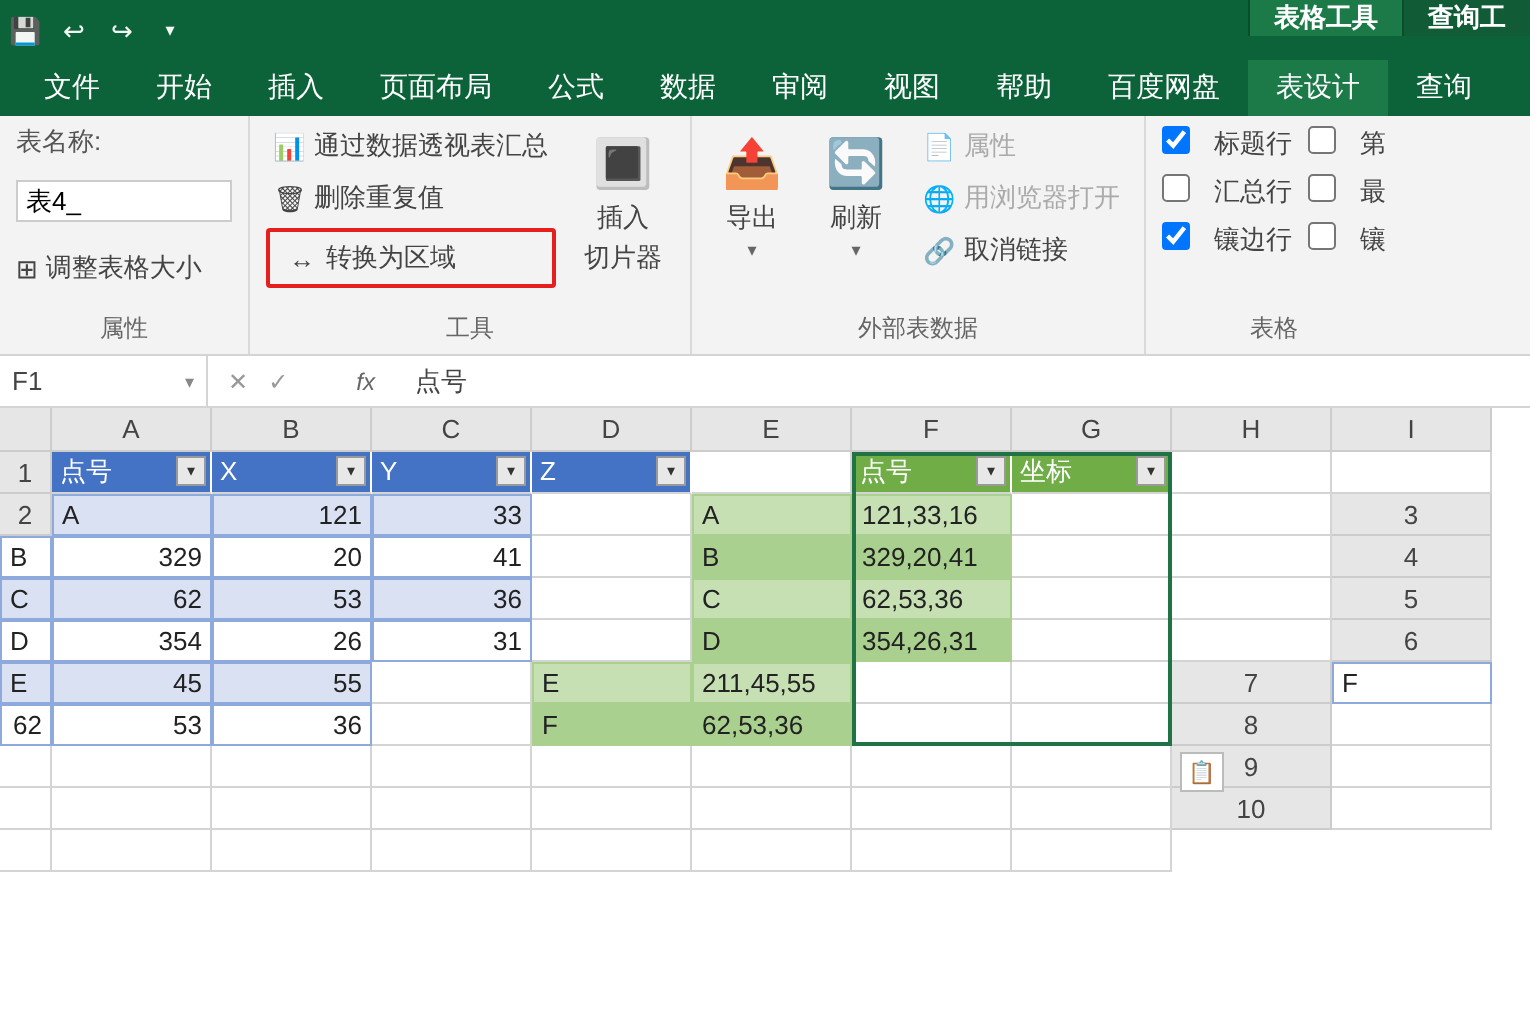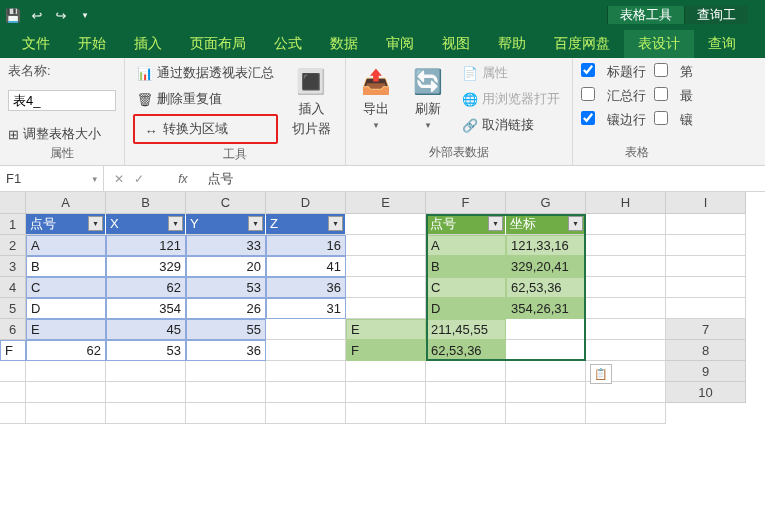--- a/index.html
+++ b/index.html
@@ -1,29 +1,29 @@
 <!DOCTYPE html>
 <html><head>
 <meta charset="utf-8">
 <style>
 * { margin: 0; padding: 0; box-sizing: border-box; font-family: "Microsoft YaHei", "Segoe UI", sans-serif; }
 body { background: #fff; width: 765px; height: 515px; overflow: hidden; font-size: 12px; }
 
 .titlebar { background: #0c6339; height: 30px; display: flex; align-items: center; padding: 0 4px; color: #fff; position: relative; }
 .titlebar .qat { display: flex; gap: 6px; align-items: center; }
 .titlebar .qat span { width: 18px; height: 18px; display: flex; align-items: center; justify-content: center; font-size: 13px; opacity: 0.95; cursor: pointer; }
-.titlebar .ctx-tabs { position: absolute; right: 17px; top: 0; display: flex; height: 30px; align-items: center; }
+.titlebar .ctx-tabs { position: absolute; right: 0; top: 0; display: flex; height: 30px; align-items: flex-start; font-weight: bold; }
 .titlebar .ctx-tabs .ctx { padding: 0 12px; display: flex; align-items: center; font-size: 13px; background: #115c36; border-left: 1px solid #0a4d2b; }
 .titlebar .ctx-tabs .ctx.active { background: #1b7a48; }
 
 .tabs { background: #0c6339; height: 28px; display: flex; padding: 0 8px; gap: 0; }
-.tabs .tab { color: #bef264; padding: 0 14px; display: flex; align-items: center; font-size: 14px; cursor: pointer; }
+.tabs .tab { color: #ffffff; padding: 0 14px; display: flex; align-items: center; font-size: 14px; cursor: pointer; }
 .tabs .tab.active { background: #1b7a48; }
 
-.ribbon { background: #f3f3f3; border-bottom: 1px solid #d4d4d4; height: 108px; display: flex; align-items: stretch; }
+.ribbon { background: #f3f3f3; border-bottom: 1px solid #d4d4d4; height: 120px; display: flex; align-items: stretch; }
 .group { border-right: 1px solid #d9d9d9; padding: 4px 8px 0 8px; display: flex; flex-direction: column; justify-content: space-between; align-items: center; }
 .group-body { display: flex; align-items: flex-start; gap: 8px; flex: 1; }
 .group-label { color: #666; font-size: 12px; padding: 2px 0 4px; text-align: center; width: 100%; }
 .stack { display: flex; flex-direction: column; gap: 4px; }
 .rb-btn { display: flex; align-items: center; gap: 4px; padding: 2px 4px; cursor: pointer; white-space: nowrap; font-size: 13px; color: #444; }
 .rb-btn.disabled { color: #aaa; }
 .rb-btn .ic { width: 16px; height: 16px; display: inline-flex; align-items: center; justify-content: center; font-size: 13px; }
 .big-btn { display: flex; flex-direction: column; align-items: center; justify-content: center; padding: 4px 6px; cursor: pointer; gap: 2px; font-size: 13px; color: #444; }
 .big-btn .ic { width: 32px; height: 32px; display: flex; align-items: center; justify-content: center; font-size: 24px; }
 .dd { font-size: 9px; color: #666; }
@@ -235,21 +235,20 @@
       <div class="cell tbl1-hdr">Z<span class="dd-btn">▾</span></div>
       <div class="cell"></div>
       <div class="cell tbl2-h">点号<span class="dd-btn">▾</span></div>
       <div class="cell tbl2-h">坐标<span class="dd-btn">▾</span></div>
       <div class="cell"></div>
       <div class="cell"></div>
       <div class="rhdr">2</div>
       <div class="cell tbl1-a">A</div>
       <div class="cell tbl1-a num">121</div>
       <div class="cell tbl1-a num">33</div>
-      <div class="cell tbl1-a num">16</div>
       <div class="cell"></div>
       <div class="cell t2a">A</div>
       <div class="cell t2a">121,33,16</div>
       <div class="cell"></div>
       <div class="cell"></div>
       <div class="rhdr">3</div>
       <div class="cell tbl1-b">B</div>
       <div class="cell tbl1-b num">329</div>
       <div class="cell tbl1-b num">20</div>
       <div class="cell tbl1-b num">41</div>

